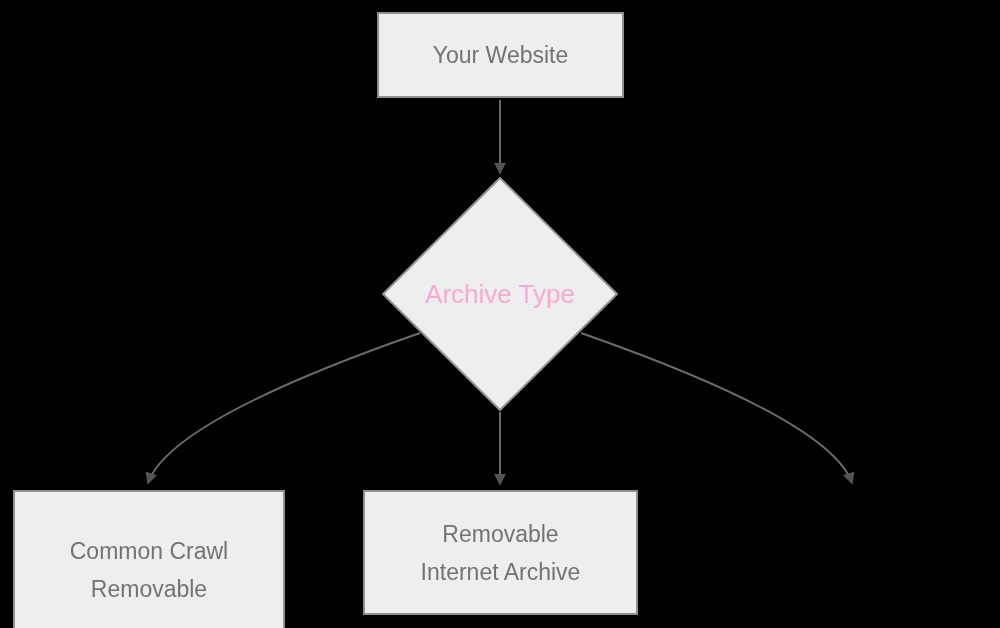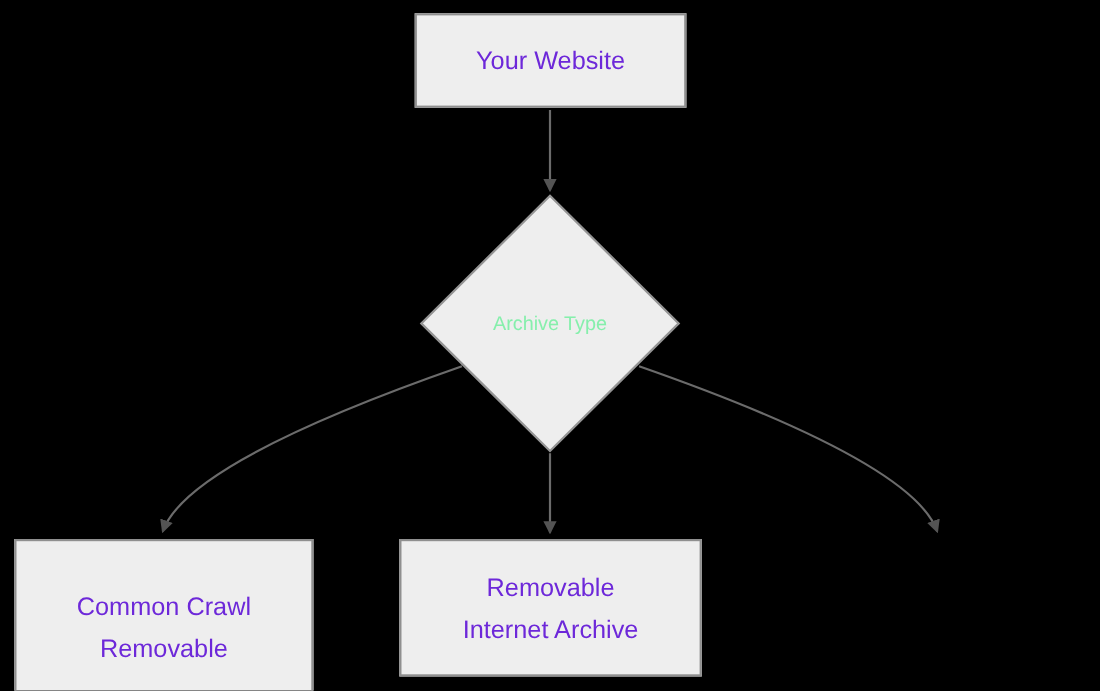--- a/index.html
+++ b/index.html
@@ -35,32 +35,32 @@
   }
   .node {
     position: absolute;
     background: #eeeeee;
     border: 2px solid #8f8f8f;
     box-sizing: border-box;
     display: flex;
     flex-direction: column;
     align-items: center;
     justify-content: center;
-    color: #6d28d9;
+    color: #737373;
     font-size: 23px;
     line-height: 38px;
     text-align: center;
   }
   .diamond-label {
     position: absolute;
     display: flex;
     align-items: center;
     justify-content: center;
-    color: #86efac;
-    font-size: 18px;
+    color: #f9a8d4;
+    font-size: 26px;
     text-align: center;
     pointer-events: none;
   }
   .node-top    { left: 377px; top: 12px;  width: 247px; height: 86px; }
   .node-left   { left: 13px;  top: 490px; width: 272px; height: 160px; text-align: center; }
   .node-mid    { left: 363px; top: 490px; width: 275px; height: 125px; }
   .node-right  { left: 717px; top: 490px; width: 271px; height: 125px; }
   .label-decision { left: 382px; top: 178px; width: 236px; height: 232px; }
 </style>
 </head>

